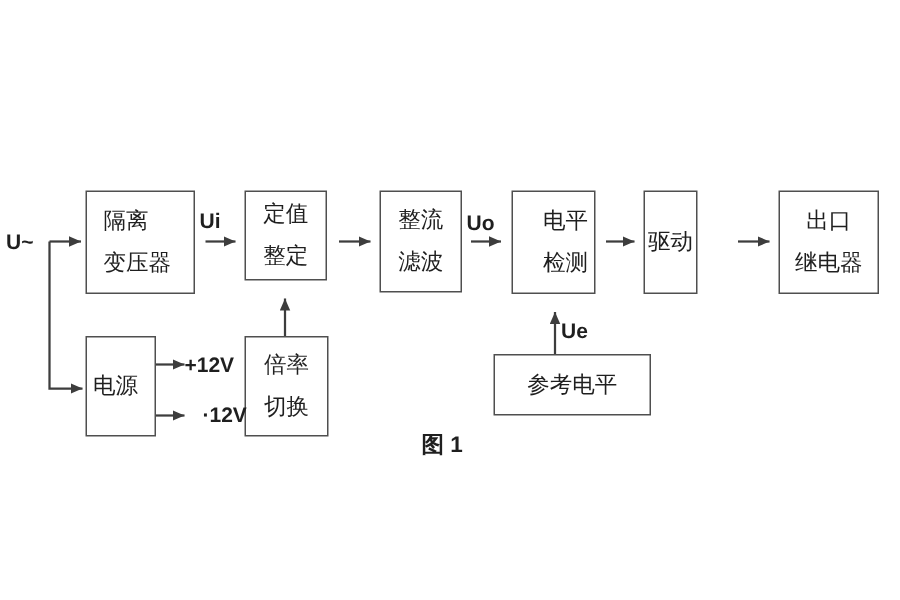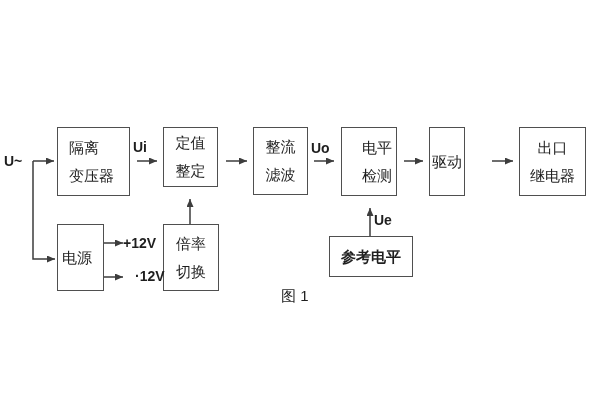--- a/index.html
+++ b/index.html
@@ -41,21 +41,21 @@
   .blk span { display: block; }
 
   #blk-isolation  { left: 57px;  top: 127px; width: 73px; height: 69px; align-items: flex-start; padding-left: 11px; }
   #blk-setting    { left: 163px; top: 127px; width: 55px; height: 60px; text-align: right; }
   #blk-rectifier  { left: 253px; top: 127px; width: 55px; height: 68px; }
   #blk-level      { left: 341px; top: 127px; width: 56px; height: 69px; padding-left: 16px; }
   #blk-drive      { left: 429px; top: 127px; width: 36px; height: 69px; }
   #blk-relay      { left: 519px; top: 127px; width: 67px; height: 69px; }
   #blk-power      { left: 57px;  top: 224px; width: 47px; height: 67px; align-items: flex-start; padding-left: 4px; }
   #blk-ratio      { left: 163px; top: 224px; width: 56px; height: 67px; }
-  #blk-reference  { left: 329px; top: 236px; width: 84px; height: 41px; flex-direction: row; font-weight: bold; }
+  #blk-reference  { left: 329px; top: 236px; width: 105px; height: 41px; flex-direction: row; }
 
   .lbl {
     position: absolute;
     font-size: 14px;
     line-height: 16px;
     font-weight: 600;
     color: #1f1f1f;
     white-space: nowrap;
   }
   #lbl-u    { left: 4px;   top: 153px; }
@@ -64,20 +64,21 @@
   #lbl-ue   { left: 374px; top: 212px; }
   #lbl-p12  { left: 123px; top: 235px; }
   #lbl-m12  { left: 123px; top: 268px; margin-left: 12px; }
 
   .caption {
     position: absolute;
     left: 281px;
     top: 287px;
     font-size: 15px;
     color: #1f1f1f;
+    font-weight: bold;
   }
 </style>
 </head>
 <body>
 
 <div class="stage">
 
   <svg class="wires" viewBox="0 0 600 400">
     <defs>
       <marker id="arr" markerWidth="9" markerHeight="8" refX="8" refY="3.5" orient="auto" markerUnits="userSpaceOnUse">

